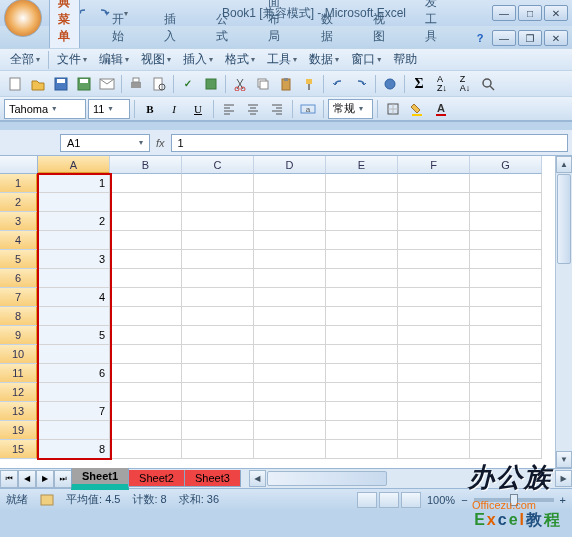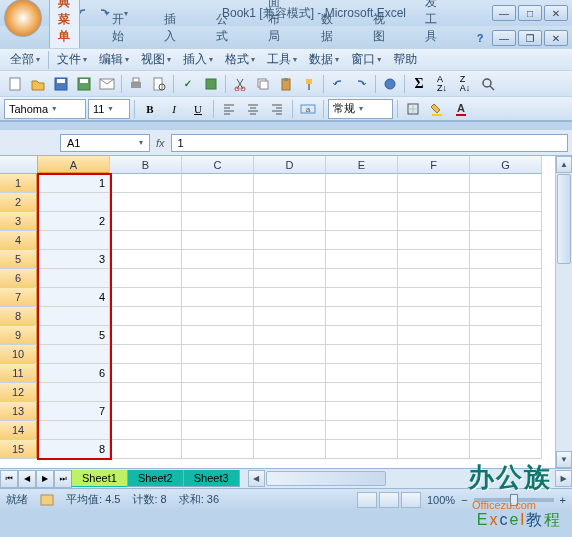--- a/index.html
+++ b/index.html
@@ -59,36 +59,36 @@
 .scroll-v { width: 17px; background: #dce8f4; border-left: 1px solid #b0c4da; display: flex; flex-direction: column; }
 .scroll-btn { height: 17px; background: linear-gradient(#f0f6fc,#d0e0f0); border: 1px solid #a0b8d0; font-size: 8px; text-align: center; line-height: 15px; color: #456; }
 .scroll-thumb { flex: 0 0 90px; background: linear-gradient(90deg,#e8f0fa,#c8daee); border: 1px solid #a0b8d0; margin: 1px; border-radius: 2px; }
 .scroll-track { flex: 1; }
 
 
 .sheetbar { height: 20px; background: #dce8f4; display: flex; align-items: center; border-top: 1px solid #9ab8d6; }
 .nav-btns { display: flex; }
 .nav-btn { width: 18px; height: 18px; background: linear-gradient(#f0f6fc,#d0e0f0); border: 1px solid #a0b8d0; font-size: 8px; text-align: center; line-height: 16px; }
 .sheet-tab { padding: 2px 10px; background: #fff; border: 1px solid #8aa8c8; border-top: none; font-size: 11px; margin-left: -1px; }
-.sheet-tab.active { background: #bef264; font-weight: normal; border-bottom: 1px solid #14b8a6; }
-.sheet-tab.inactive { background: #14b8a6; }
+.sheet-tab.active { background: #a3a3a3; font-weight: bold; border-bottom: 6px solid #14b8a6; }
+.sheet-tab.inactive { background: #ef4444; }
 .hscroll { flex: 1; display: flex; margin-left: 8px; }
 .hscroll .scroll-thumb { flex: 0 0 120px; }
 
 
 .statusbar { height: 22px; background: linear-gradient(#d6e5f5,#bcd4eb); display: flex; align-items: center; padding: 0 6px; font-size: 11px; color: #2a4a6a; gap: 12px; border-top: 1px solid #9ab8d6; }
 .status-right { margin-left: auto; display: flex; align-items: center; gap: 2px; }
 .view-btn { width: 20px; height: 16px; background: linear-gradient(#f0f6fc,#d0e0f0); border: 1px solid #a0b8d0; }
 .zoom-slider { width: 80px; height: 4px; background: #a0b8d0; position: relative; margin: 0 4px; }
 .zoom-thumb { position: absolute; width: 8px; height: 12px; background: #e0ecf8; border: 1px solid #789; top: -4px; left: 36px; }
 
 
-.wm1 { position: absolute; right: 20px; bottom: 42px; font-size: 26px; font-weight: bold; color: #0f766e; pointer-events: none; text-shadow: 1px 1px #fff; letter-spacing: 2px; }
+.wm1 { position: absolute; right: 20px; bottom: 42px; font-size: 26px; font-weight: bold; color: #0f172a; font-style: italic; pointer-events: none; text-shadow: 1px 1px #fff; letter-spacing: 2px; }
 .wm2 { position: absolute; right: 36px; bottom: 26px; font-size: 11px; color: #f07010; pointer-events: none; }
-.wm3 { position: absolute; right: 10px; bottom: 6px; font-size: 16px; font-weight: normal; pointer-events: none; letter-spacing: 2px; }
+.wm3 { position: absolute; right: 10px; bottom: 6px; font-size: 16px; font-weight: bold; pointer-events: none; letter-spacing: 2px; }
 .wm3 .g { color: #2a9030; } .wm3 .o { color: #e06000; } .wm3 .b { color: #205080; }
 
 svg { display: block; }
 </style>
 </head>
 <body>
 
 <div class="titlebar">
   <div class="office-btn"></div>
   <div class="qat">
@@ -326,21 +326,21 @@
       </svg>
     </div>
   <div class="sep"></div>
   <div class="tbtn">
       <svg width="16" height="14">
         <rect x="1" y="3" width="14" height="8" fill="none" stroke="#6090d0"></rect>
         <text x="8" y="10" font-size="8" fill="#555" text-anchor="middle">a</text>
       </svg>
     </div>
   <div class="sep"></div>
-  <div class="combo" style="width:65px">
+  <div class="combo" style="width:45px">
       <span>常规</span>
       <span class="dd">▾</span>
     </div>
   <div class="sep"></div>
   <div class="tbtn">
       <svg width="14" height="14">
         <rect x="2" y="2" width="10" height="10" fill="none" stroke="#555"></rect>
         <line x1="7" y1="2" x2="7" y2="12" stroke="#bbb"></line>
         <line x1="2" y1="7" x2="12" y2="7" stroke="#bbb"></line>
       </svg>
@@ -390,21 +390,21 @@
           <div class="rowh sel">4</div>
           <div class="rowh sel">5</div>
           <div class="rowh sel">6</div>
           <div class="rowh sel">7</div>
           <div class="rowh sel">8</div>
           <div class="rowh sel">9</div>
           <div class="rowh sel">10</div>
           <div class="rowh sel">11</div>
           <div class="rowh sel">12</div>
           <div class="rowh sel">13</div>
-          <div class="rowh sel">14</div>
+          <div class="rowh sel">19</div>
           <div class="rowh sel">15</div>
         </div>
       <div class="cells" id="cells">
           <div class="cell-row">
             <div class="cell selA">1</div>
             <div class="cell"></div>
             <div class="cell"></div>
             <div class="cell"></div>
             <div class="cell"></div>
             <div class="cell"></div>

